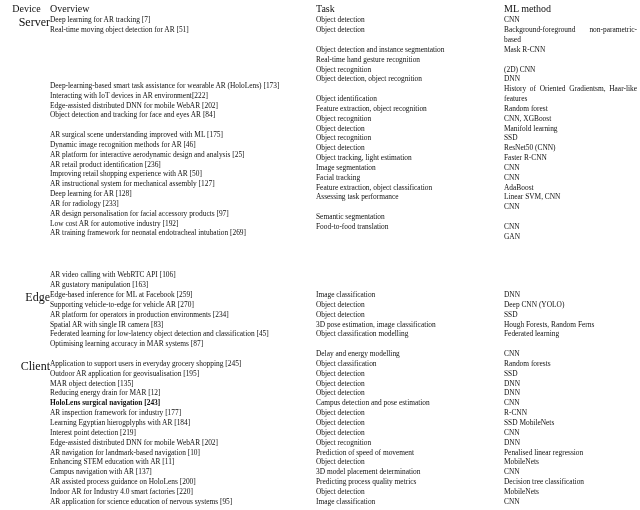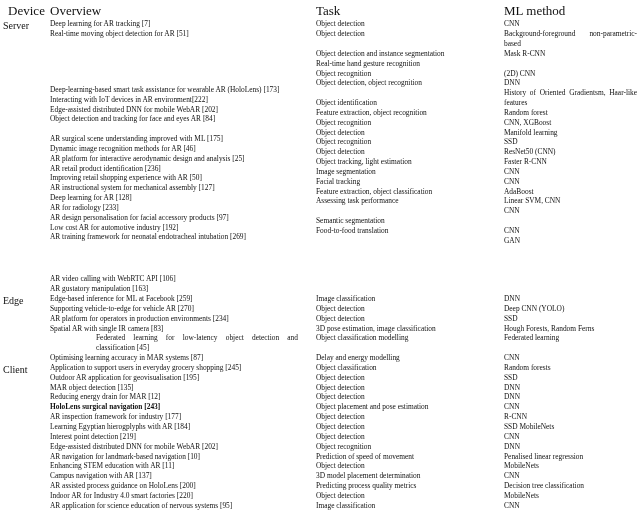--- a/index.html
+++ b/index.html
@@ -75,24 +75,24 @@
     min-height: 9.85px;
   }
   ul.lines > li.blank {
     height: 9.85px;
     min-height: 9.85px;
   }
   .overview-cell ul.lines > li { padding-right: 18px; }
 
   .device-label {
     display: block;
-    text-align: left;
-    font-size: 10px;
-  }
-  .hdr-text { font-size: 13px; }
+    text-align: right;
+    font-size: 12px;
+  }
+  .hdr-text { font-size: 10px; }
 </style>
 </head>
 <body>
 
 <div class="table-wrap">
   <table class="survey">
     <colgroup>
       <col class="c-device">
         <col class="c-over">
         <col class="c-task">
@@ -191,21 +191,21 @@
         <tr class="section-sep">
           <td class="cellpad-dev vline vline-r">
             <span class="device-label">Edge</span>
           </td>
           <td class="cellpad vline-r overview-cell">
             <ul class="lines">
               <li style="text-align: justify;">Edge-based inference for ML at Facebook [259]</li>
               <li style="text-align: justify;">Supporting vehicle-to-edge for vehicle AR [270]</li>
               <li style="text-align: justify;">AR platform for operators in production environments [234]</li>
               <li style="text-align: justify;">Spatial AR with single IR camera [83]</li>
-              <li style="text-align: justify; margin-left: 46px;">Federated learning for low-latency object detection and classification [45]</li>
+              <li style="text-align: justify;">Federated learning for low-latency object detection and classification [45]</li>
               <li style="text-align: justify;">Optimising learning accuracy in MAR systems [87]</li>
             </ul>
           </td>
           <td class="cellpad vline-r task-cell">
             <ul class="lines">
               <li>Image classification</li>
               <li>Object detection</li>
               <li>Object detection</li>
               <li>3D pose estimation, image classification</li>
               <li>Object classification modelling</li>
@@ -247,21 +247,21 @@
               <li style="text-align: justify;">Indoor AR for Industry 4.0 smart factories [220]</li>
               <li style="text-align: justify;">AR application for science education of nervous systems [95]</li>
             </ul>
           </td>
           <td class="cellpad vline-r task-cell">
             <ul class="lines">
               <li>Object classification</li>
               <li>Object detection</li>
               <li>Object detection</li>
               <li>Object detection</li>
-              <li>Object placement and pose estimation</li>
+              <li>Campus detection and pose estimation</li>
               <li>Object detection</li>
               <li>Object detection</li>
               <li>Object detection</li>
               <li>Object recognition</li>
               <li>Prediction of speed of movement</li>
               <li>Object detection</li>
               <li>3D model placement determination</li>
               <li>Predicting process quality metrics</li>
               <li>Object detection</li>
               <li>Image classification</li>

